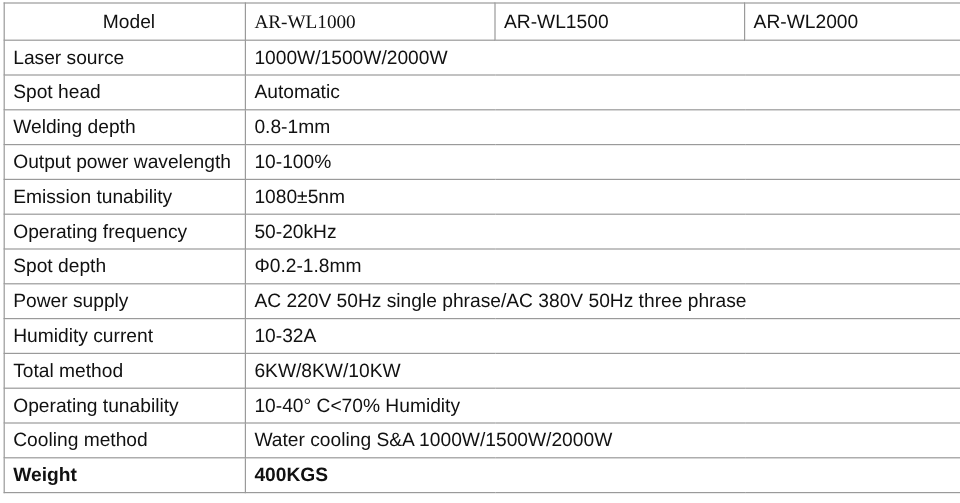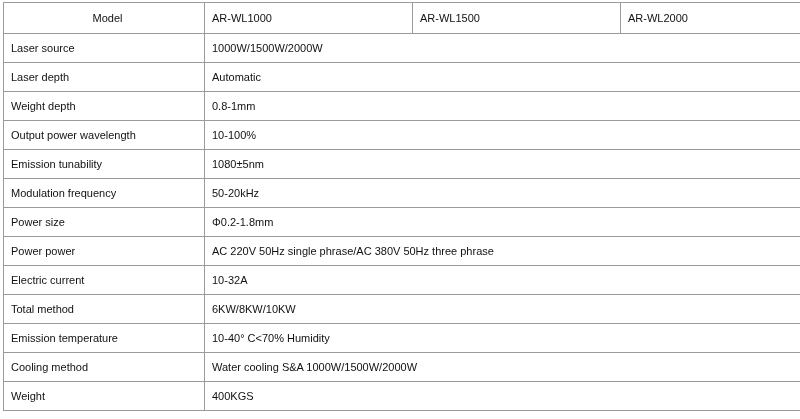--- a/index.html
+++ b/index.html
@@ -21,21 +21,21 @@
     padding: 0;
   }
   table.spec-table {
     border-collapse: collapse;
     width: 794px;
     margin: 2px 0 0 3px;
     table-layout: fixed;
   }
   table.spec-table td {
     border: 1px solid #9a9a9a;
-    font-size: 11px;
+    font-size: 16px;
     line-height: 13px;
     padding: 0 0 0 7px;
     height: 28px;
     vertical-align: middle;
     color: #111111;
     background: #ffffff;
     white-space: nowrap;
     overflow: hidden;
   }
   
@@ -46,81 +46,82 @@
     text-align: center;
     padding-left: 0;
   }
   td.param-name {
     width: 193px;
   }
   td.value-cell {
     width: 601px;
   }
   td.model-col-1 { width: 193px; }
-  td.model-col-2 { width: 200px; }
+  td.model-col-2 { width: 200px; font-family: Liberation Serif, serif; }
   td.model-col-3 { width: 200px; }
   td.model-col-4 { width: 201px; }
   .last-row td {
     height: 37px;
+    font-weight: bold;
   }
 </style>
 </head>
 <body>
 
 <div class="spec-wrap">
   <table class="spec-table">
     <tbody>
       <tr class="header-row">
         <td class="model-label model-col-1">Model</td>
         <td class="model-col-2">AR-WL1000</td>
         <td class="model-col-3">AR-WL1500</td>
         <td class="model-col-4">AR-WL2000</td>
       </tr>
       <tr>
         <td class="param-name">Laser source</td>
         <td class="value-cell" colspan="3">1000W/1500W/2000W</td>
       </tr>
       <tr>
-        <td class="param-name">Laser depth</td>
+        <td class="param-name">Spot head</td>
         <td class="value-cell" colspan="3">Automatic</td>
       </tr>
       <tr>
-        <td class="param-name">Weight depth</td>
+        <td class="param-name">Welding depth</td>
         <td class="value-cell" colspan="3">0.8-1mm</td>
       </tr>
       <tr>
         <td class="param-name">Output power wavelength</td>
         <td class="value-cell" colspan="3">10-100%</td>
       </tr>
       <tr>
         <td class="param-name">Emission tunability</td>
         <td class="value-cell" colspan="3">1080±5nm</td>
       </tr>
       <tr>
-        <td class="param-name">Modulation frequency</td>
+        <td class="param-name">Operating frequency</td>
         <td class="value-cell" colspan="3">50-20kHz</td>
       </tr>
       <tr>
-        <td class="param-name">Power size</td>
+        <td class="param-name">Spot depth</td>
         <td class="value-cell" colspan="3">Φ0.2-1.8mm</td>
       </tr>
       <tr>
-        <td class="param-name">Power power</td>
+        <td class="param-name">Power supply</td>
         <td class="value-cell" colspan="3">AC 220V 50Hz single phrase/AC 380V 50Hz three phrase</td>
       </tr>
       <tr>
-        <td class="param-name">Electric current</td>
+        <td class="param-name">Humidity current</td>
         <td class="value-cell" colspan="3">10-32A</td>
       </tr>
       <tr>
         <td class="param-name">Total method</td>
         <td class="value-cell" colspan="3">6KW/8KW/10KW</td>
       </tr>
       <tr>
-        <td class="param-name">Emission temperature</td>
+        <td class="param-name">Operating tunability</td>
         <td class="value-cell" colspan="3">10-40°  C&lt;70% Humidity</td>
       </tr>
       <tr>
         <td class="param-name">Cooling method</td>
         <td class="value-cell" colspan="3">Water cooling S&amp;A 1000W/1500W/2000W</td>
       </tr>
       <tr class="last-row">
         <td class="param-name">Weight</td>
         <td class="value-cell" colspan="3">400KGS</td>
       </tr>

